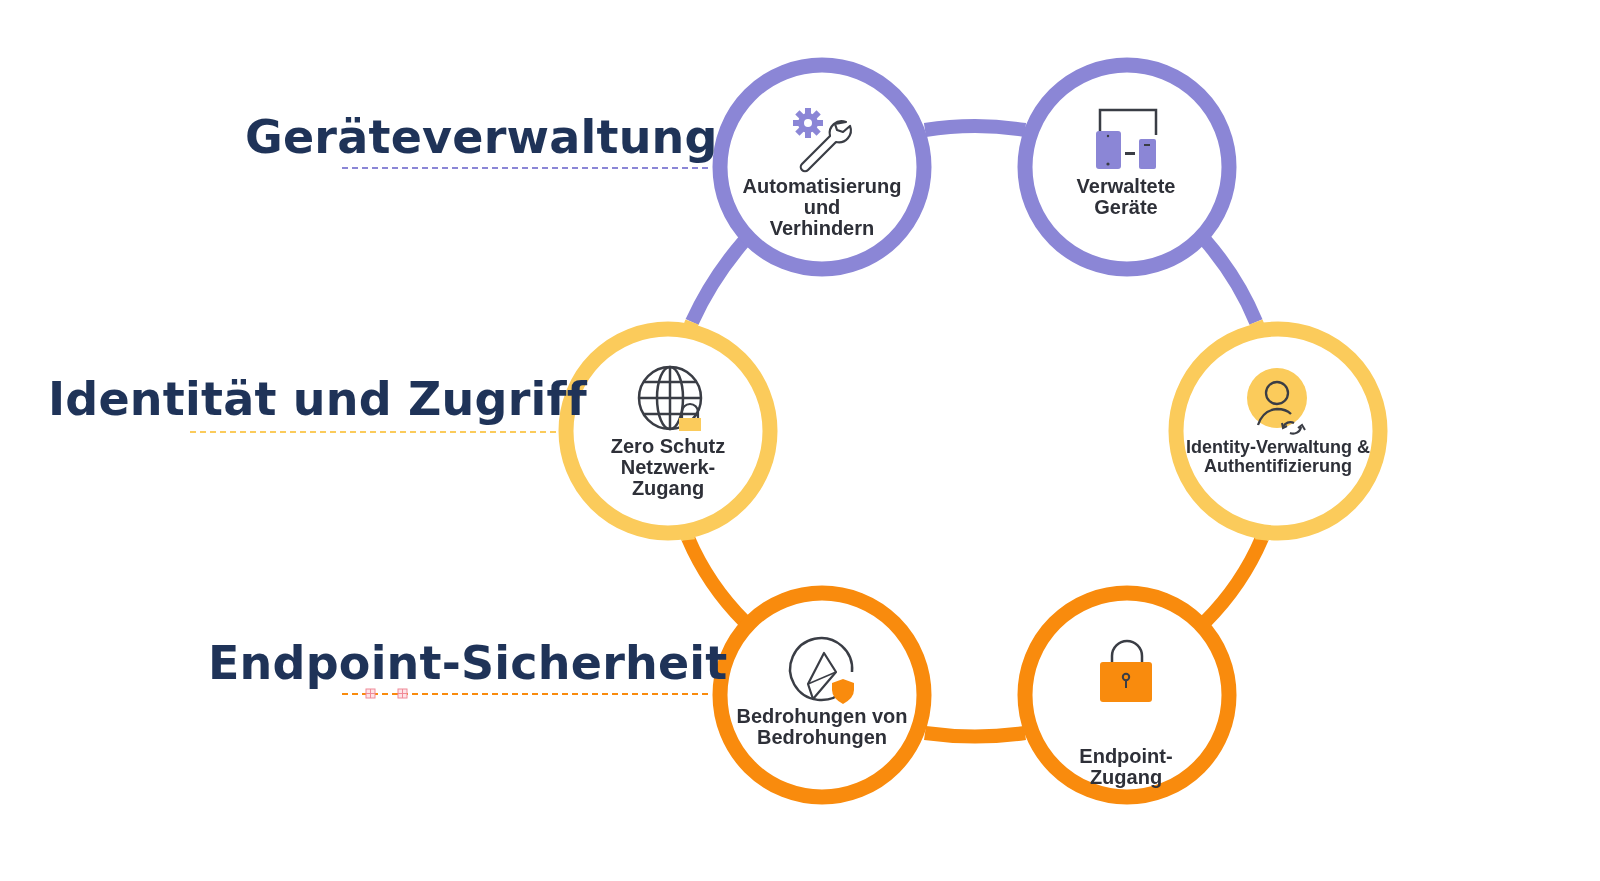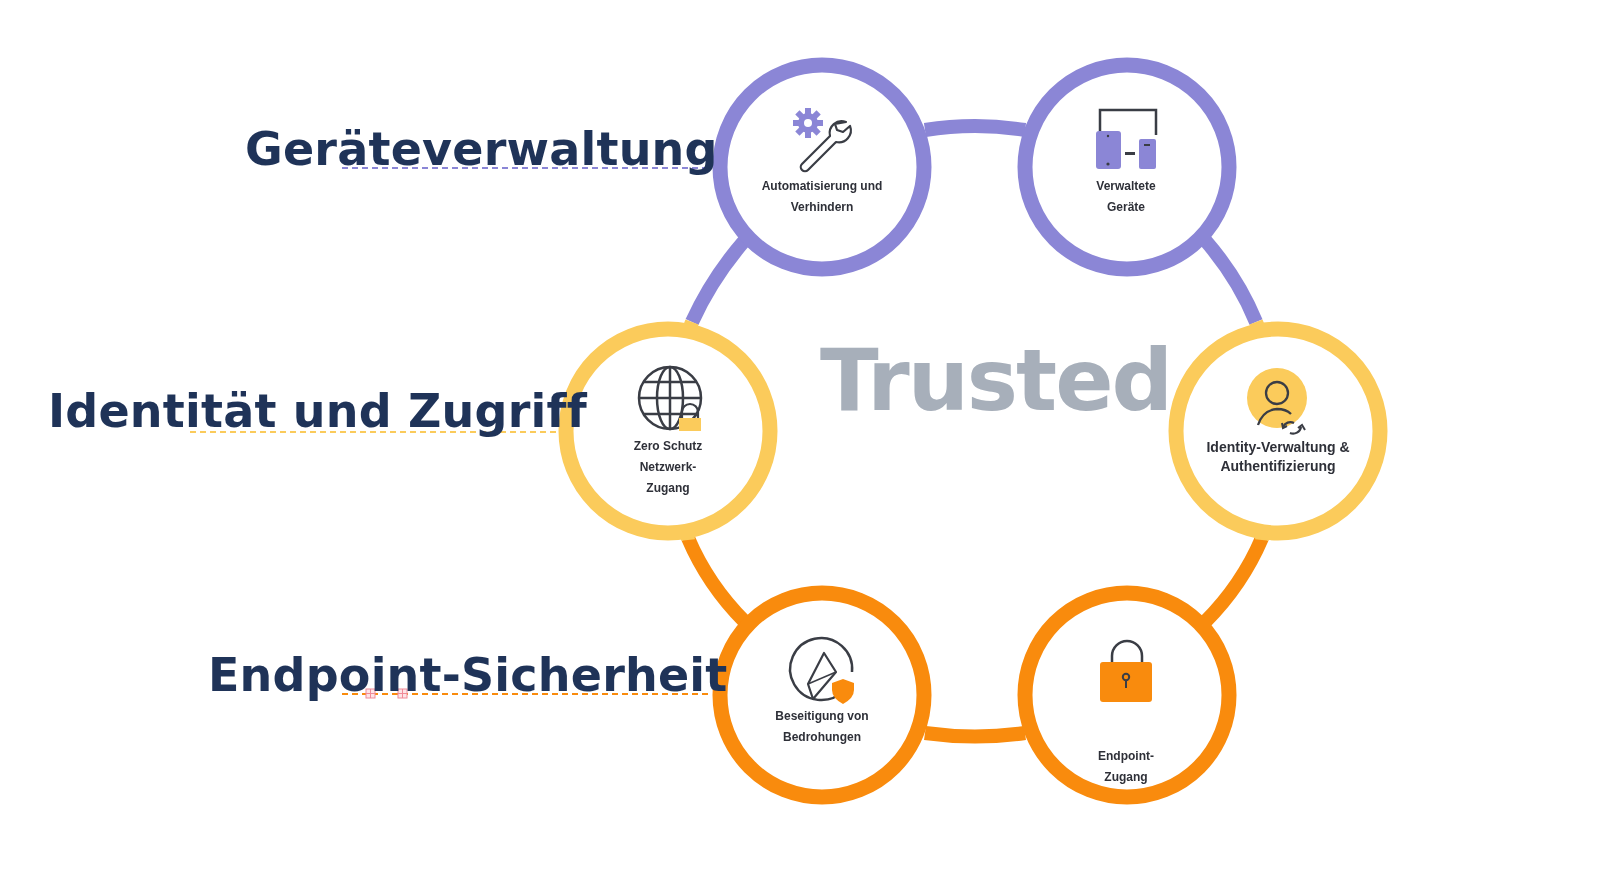--- a/index.html
+++ b/index.html
@@ -1,29 +1,29 @@
 <!DOCTYPE html>
 <html><head>
 <meta charset="utf-8">
 <style>
   html, body { margin:0; padding:0; background:#ffffff; }
   body { width:1600px; height:881px; position:relative; overflow:hidden;
          font-family:"Liberation Sans", "DejaVu Sans", sans-serif; }
   #diagram { position:absolute; left:0; top:0; width:1600px; height:881px; }
   .category-label { position:absolute; font-weight:700; color:#1f3358;
                     font-size:46px; letter-spacing:0.2px; white-space:nowrap;
-                    font-family:"DejaVu Sans", sans-serif;margin-top:12px; }
+                    font-family:"DejaVu Sans", sans-serif; }
   .center-title { position:absolute; left:820px; top:340px; width:320px;
                   color:#a7afba; font-weight:700; font-size:86px; line-height:80px;
                   text-align:center; letter-spacing:-2px;
                   font-family:"DejaVu Sans", sans-serif; }
   .node-label { position:absolute; width:190px; text-align:center; color:#2e3038;
-                font-weight:700; font-size:12px; line-height:21px;
+                font-weight:700; font-size:20px; line-height:21px;
                 font-family:"Liberation Sans", sans-serif; }
-  .node-label.small { font-size:14px; line-height:19px; width:200px; }
+  .node-label.small { font-size:18px; line-height:19px; width:200px; }
 </style>
 </head>
 <body>
 
 <svg id="diagram" width="1600" height="881" viewBox="0 0 1600 881">
 
   <g fill="none" stroke-width="14" stroke-linecap="butt">
 
     <path d="M 925 130 Q 975 122 1025 130" stroke="#8b86d6"></path>
 
@@ -122,40 +122,39 @@
     <circle cx="1126" cy="677" r="3.2" fill="none" stroke="#3a3d45" stroke-width="2"></circle>
     <line x1="1126" y1="680" x2="1126" y2="688" stroke="#3a3d45" stroke-width="2"></line>
   </g>
 </svg>
 
 <div class="category-label" style="left:245px; top:110px;">Geräteverwaltung</div>
 <div class="category-label" style="left:48px; top:372px;">Identität und Zugriff</div>
 <div class="category-label" style="left:208px; top:636px;">Endpoint-Sicherheit</div>
 
 <div class="center-title">
-  <div>Trusted</div>
 </div>
 
 <div class="node-label" style="left:727px; top:176px;">
   <div>Automatisierung und</div>
   <div>Verhindern</div>
 </div>
 <div class="node-label" style="left:1031px; top:176px;">
   <div>Verwaltete</div>
   <div>Geräte</div>
 </div>
 <div class="node-label" style="left:573px; top:436px;">
   <div>Zero Schutz</div>
   <div>Netzwerk-</div>
   <div>Zugang</div>
 </div>
 <div class="node-label small" style="left:1178px; top:438px;">
   <div>Identity-Verwaltung &amp;</div>
   <div>Authentifizierung</div>
 </div>
 <div class="node-label" style="left:727px; top:706px;">
-  <div>Beseitigung von</div>
+  <div>Bedrohungen von</div>
   <div>Bedrohungen</div>
 </div>
 <div class="node-label" style="left:1031px; top:706px;margin-top:40px;">
   <div>Endpoint-</div>
   <div>Zugang</div>
 </div>
 
 </body></html>

